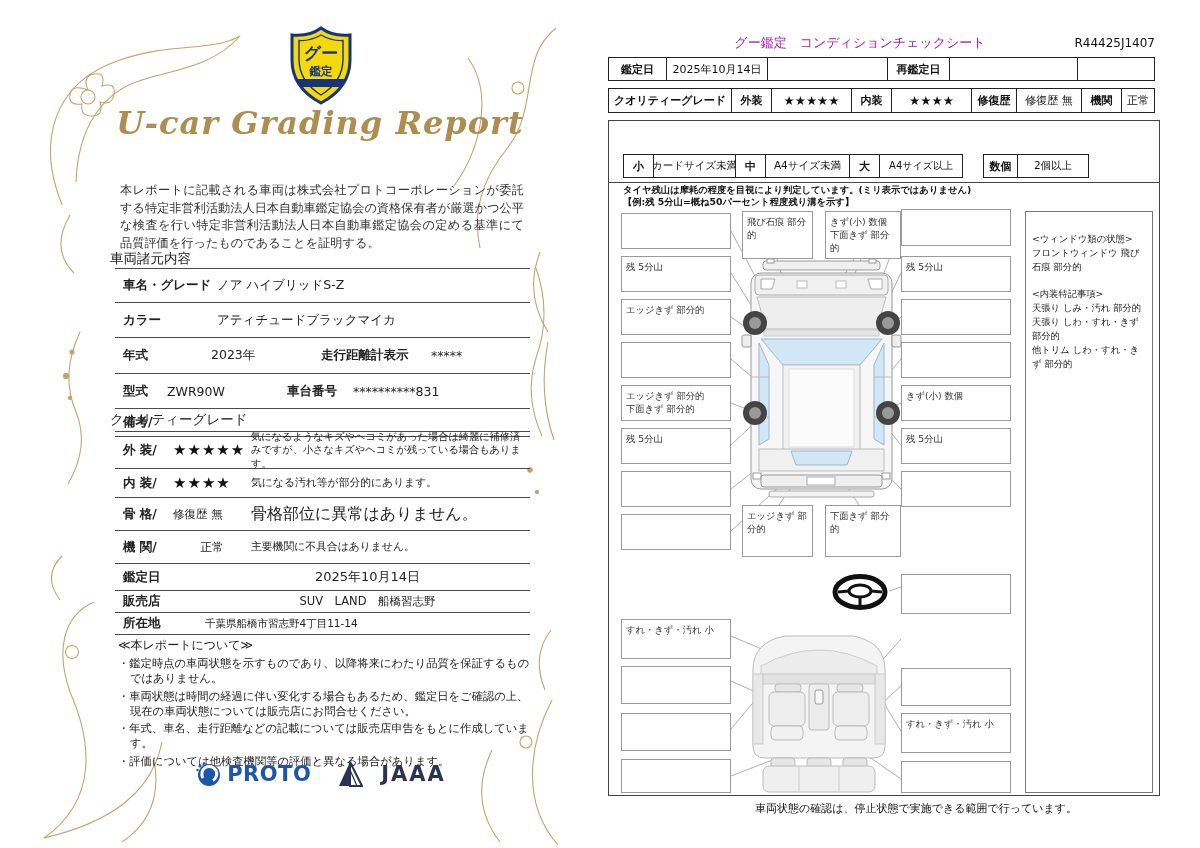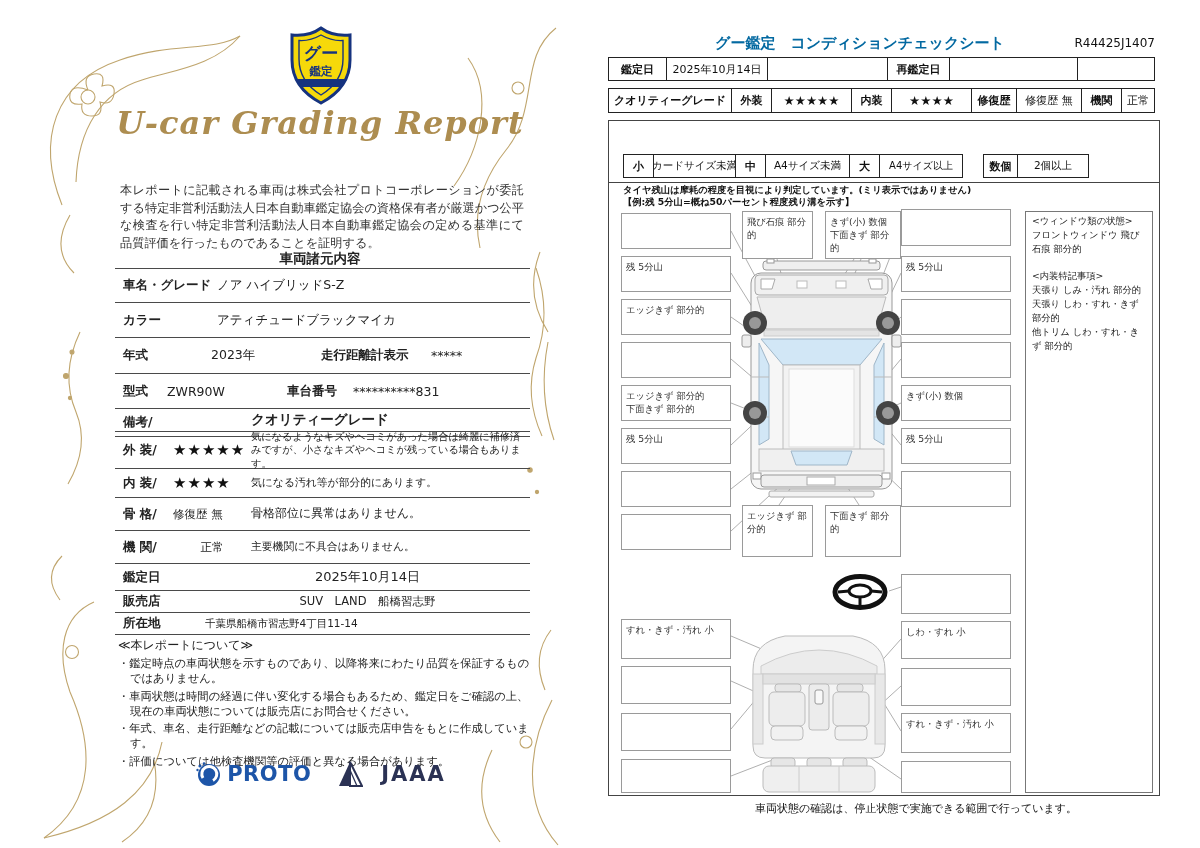--- a/index.html
+++ b/index.html
@@ -4,49 +4,49 @@
 <style>
   html,body{margin:0;padding:0;background:#fff;}
   #root{position:relative;width:1200px;height:848px;background:#ffffff;overflow:hidden;
         font-family:"DejaVu Sans","Liberation Sans",sans-serif;color:#222;}
   .abs{position:absolute;}
   
   .lp-title{font-family:"DejaVu Serif","Liberation Serif",serif;font-style:italic;font-weight:bold;
             color:#ad8d50;font-size:32px;letter-spacing:1px;text-align:center;}
   .lp-cert{font-size:14px;font-weight:bold;text-align:center;color:#333;}
   .lp-intro{font-size:12.2px;line-height:1.45;color:#333;text-align:justify;}
-  .lp-sec-title{font-size:13.5px;font-weight:bold;text-align:center;color:#222;}
+  .lp-sec-title{font-size:13.5px;font-weight:normal;color:#222;}
   .lsec{position:absolute;border-top:1.4px solid #4a4a4a;width:415px;left:115px;box-sizing:border-box;}
   .lrow{display:flex;align-items:center;border-bottom:1.4px solid #4a4a4a;box-sizing:border-box;
         font-size:12.5px;color:#222;}
   .lrow .lbl{font-weight:bold;padding-left:8px;box-sizing:border-box;flex-shrink:0;}
   .lrow .val{box-sizing:border-box;}
   .stars{font-size:15px;letter-spacing:1px;color:#111;}
   .gdesc{font-size:10.2px;line-height:1.3;color:#222;}
   .abt-t{font-size:12px;color:#222;}
   .abt-item{font-size:11.3px;line-height:1.35;color:#222;padding-left:12px;text-indent:-12px;margin-top:2px;}
   .abt-item::before{content:"・";}
   .logo-proto-text{font-size:21px;font-weight:800;color:#1d55a8;letter-spacing:0.5px;}
   .logo-jaaa-text{font-size:21px;font-weight:800;color:#2b3254;letter-spacing:2px;margin-left:12px;}
   
-  .rp-title{font-size:15px;font-weight:bold;text-align:center;color:#0369a1;}
+  .rp-title{font-size:13px;font-weight:normal;text-align:center;color:#a21caf;}
   .rp-no{font-size:12px;color:#111;text-align:right;}
   .brow{position:absolute;display:flex;border:1.3px solid #222;box-sizing:border-box;background:#fff;}
   .cell{display:flex;align-items:center;justify-content:center;border-right:1.2px solid #222;
         height:100%;box-sizing:border-box;font-size:11px;color:#111;white-space:nowrap;overflow:hidden;}
   .cell:last-child{border-right:none;}
   .cell.b{font-weight:bold;}
   .mainbox{position:absolute;left:608px;top:120px;width:552px;height:676px;border:1.6px solid #444;
            box-sizing:border-box;background:#fff;}
   .mb-title{height:28px;border-bottom:1.4px solid #444;display:flex;align-items:center;justify-content:center;
             font-weight:bold;font-size:13px;color:#111;margin-top:33px;}
   .note{position:absolute;font-size:9.3px;font-weight:600;color:#111;white-space:nowrap;}
   .abox{position:absolute;border:1px solid #9a9a9a;font-size:9.3px;padding:3px 4px;white-space:pre-line;
         line-height:1.4;color:#333;background:#fff;box-sizing:border-box;}
-  .sidebar{position:absolute;border:1.3px solid #777;box-sizing:border-box;padding:2px 6px;
+  .sidebar{position:absolute;border:1.3px solid #777;box-sizing:border-box;padding:20px 6px;
            font-size:9.3px;line-height:1.5;color:#222;background:#fff;}
   .rp-footer{font-size:11px;color:#111;}
   svg{display:block;}
 </style>
 </head>
 <body>
 
 <div id="root">
 
   <svg class="abs" style="left:0;top:0" width="600" height="848" viewBox="0 0 600 848" fill="none" stroke="#b99c5e" stroke-width="1.1" opacity="0.9">
@@ -126,21 +126,21 @@
       <span class="gdesc" style="flex:1">気になるようなキズやヘコミがあった場合は綺麗に補修済みですが、小さなキズやヘコミが残っている場合もあります。</span>
     </div>
     <div class="lrow" style="height:29px">
       <span class="lbl" style="width:58px">内 装/</span>
       <span class="stars" style="width:78px">★★★★</span>
       <span class="gdesc" style="flex:1;font-size:10.8px">気になる汚れ等が部分的にあります。</span>
     </div>
     <div class="lrow" style="height:33px">
       <span class="lbl" style="width:58px">骨 格/</span>
       <span class="val" style="width:78px;font-size:11.5px">修復歴 無</span>
-      <span class="gdesc" style="flex:1;font-size:12px">骨格部位に異常はありません。</span>
+      <span class="gdesc" style="flex:1;font-size:16px">骨格部位に異常はありません。</span>
     </div>
     <div class="lrow" style="height:33px">
       <span class="lbl" style="width:58px">機 関/</span>
       <span class="val" style="width:78px;font-size:11.5px;text-align:center">正常</span>
       <span class="gdesc" style="flex:1;font-size:10.8px">主要機関に不具合はありません。</span>
     </div>
   </div>
 
   <div class="lsec" style="top:563px;">
     <div class="lrow" style="height:27px">
@@ -355,21 +355,20 @@
 
     <div class="abox" style="left:133px;top:384px;width:71px;height:52px">エッジきず 部分的</div>
     <div class="abox" style="left:216px;top:384px;width:76px;height:52px">下面きず 部分的</div>
 
     <div class="abox" style="left:12px;top:498px;width:110px;height:40px">すれ・きず・汚れ 小</div>
     <div class="abox" style="left:12px;top:545px;width:110px;height:38px"></div>
     <div class="abox" style="left:12px;top:592px;width:110px;height:38px"></div>
     <div class="abox" style="left:12px;top:638px;width:110px;height:34px"></div>
 
     <div class="abox" style="left:292px;top:453px;width:110px;height:40px"></div>
-    <div class="abox" style="left:292px;top:500px;width:110px;height:38px">しわ・すれ 小</div>
     <div class="abox" style="left:292px;top:547px;width:110px;height:38px"></div>
     <div class="abox" style="left:292px;top:592px;width:110px;height:40px">すれ・きず・汚れ 小</div>
     <div class="abox" style="left:292px;top:640px;width:110px;height:32px"></div>
 
     <div class="sidebar" style="left:416px;top:90px;width:128px;height:582px;">
       <div>&lt;ウィンドウ類の状態&gt;</div>
       <div>フロントウィンドウ 飛び石痕 部分的</div>
       <div style="height:13px"></div>
       <div>&lt;内装特記事項&gt;</div>
       <div>天張り しみ・汚れ 部分的</div>

